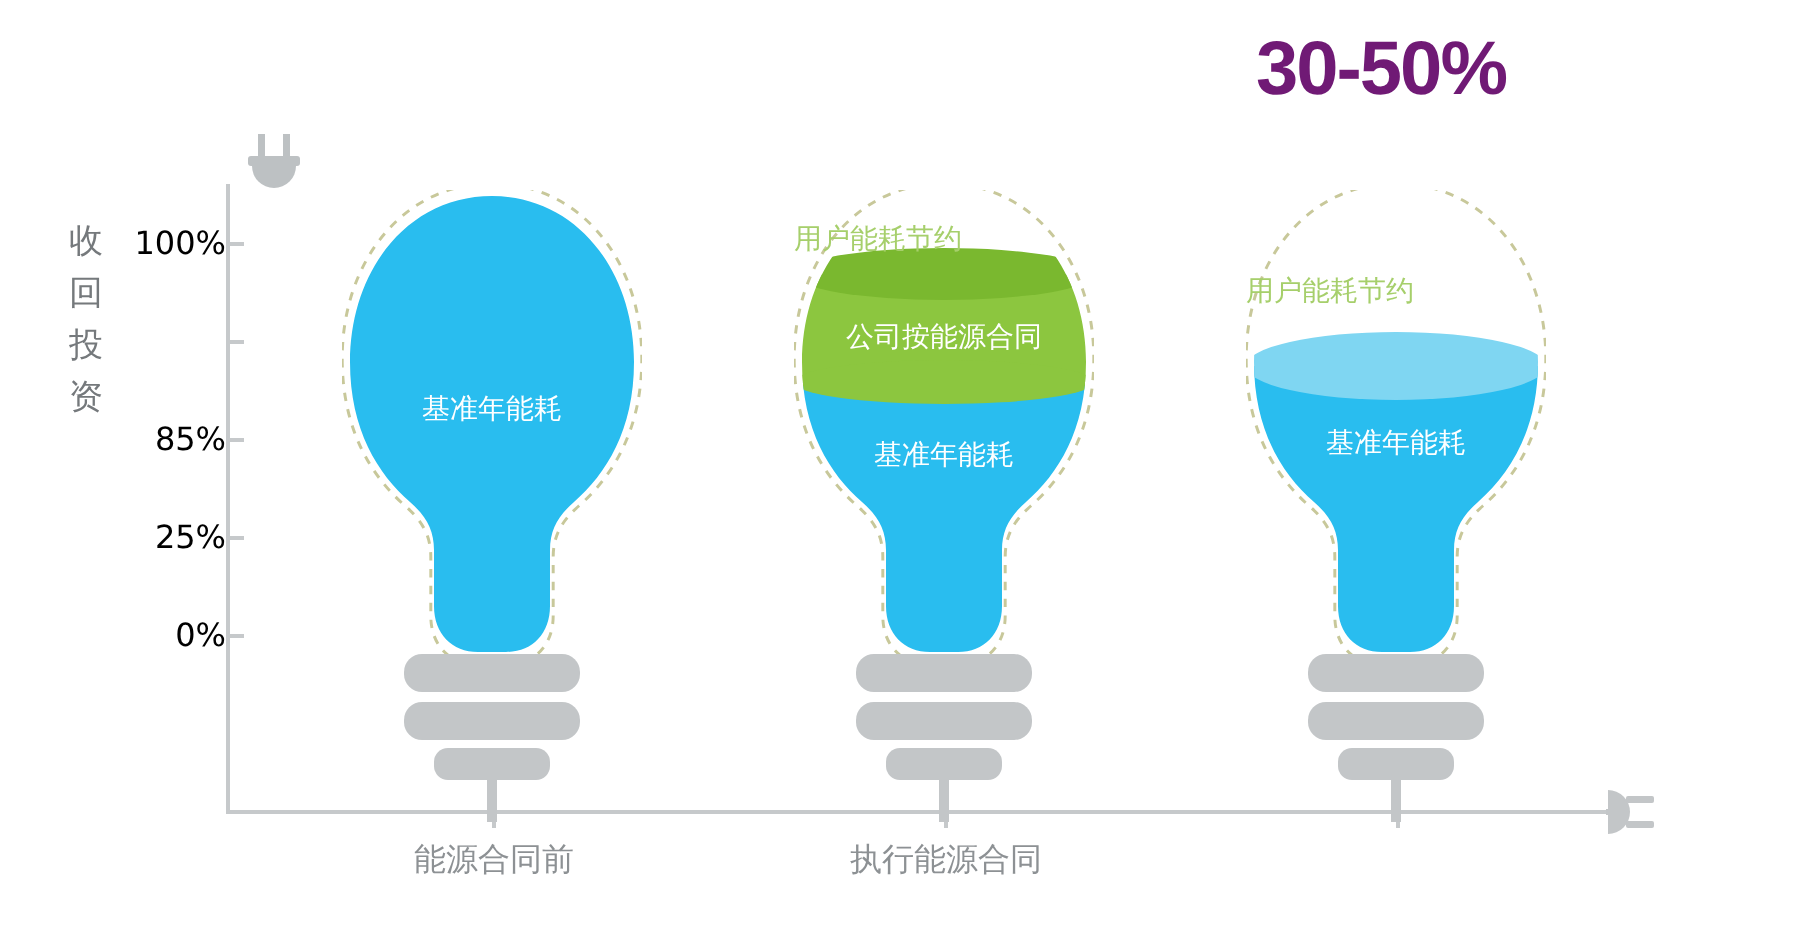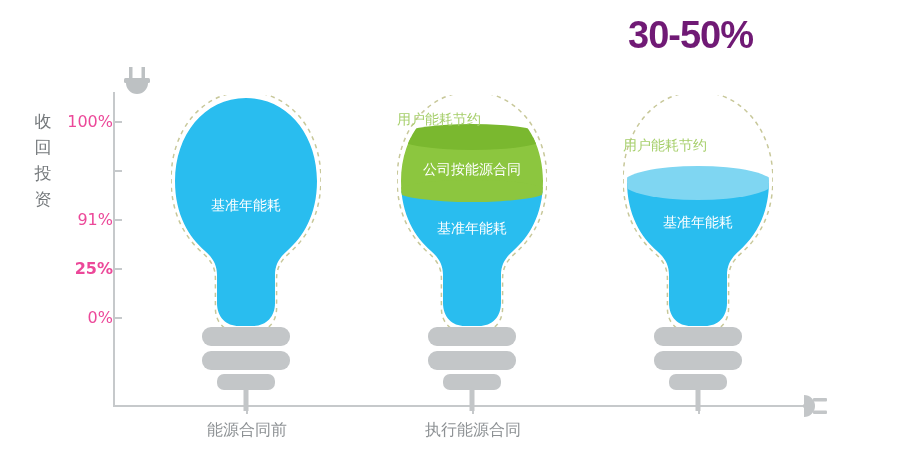--- a/index.html
+++ b/index.html
@@ -26,21 +26,21 @@
   .y-axis{position:absolute;left:113px;top:92px;width:2px;height:314px;background:#c6c9cb;}
   .x-axis{position:absolute;left:113px;top:405px;width:700px;height:2px;background:#c6c9cb;}
 
   .y-title{
     position:absolute;left:30px;top:108px;width:26px;
     font-size:17px;color:#75797c;line-height:26px;text-align:center;
     font-family:"DejaVu Sans",sans-serif;
   }
 
   .ytick{position:absolute;right:0;width:108px;text-align:right;
-    font-size:16px;color:#ec4899;font-family:"DejaVu Sans",sans-serif;}
+    font-size:16px;color:#000000;font-family:"DejaVu Sans",sans-serif;}
   .ytick-wrap{position:absolute;left:0;top:0;width:113px;height:473px;}
   .tickmark{position:absolute;left:113px;width:9px;height:2px;background:#c6c9cb;}
 
   .xtick{position:absolute;top:405px;width:2px;height:9px;background:#c6c9cb;}
   .xlabel{position:absolute;top:420px;width:180px;text-align:center;
     font-size:16px;color:#8d9194;font-family:"DejaVu Sans",sans-serif;}
 
   
   .plug-top{position:absolute;left:119px;top:67px;width:36px;height:30px;}
   .plug-right{position:absolute;left:800px;top:388px;width:34px;height:36px;}
@@ -83,22 +83,22 @@
     <svg width="36" height="30" viewBox="0 0 36 30">
       <rect x="10" y="0" width="3.5" height="12" fill="#bdc1c3"></rect>
       <rect x="22.5" y="0" width="3.5" height="12" fill="#bdc1c3"></rect>
       <rect x="5" y="11" width="26" height="5" rx="1.5" fill="#bdc1c3"></rect>
       <path d="M7 16 A11 11 0 0 0 29 16 Z" fill="#bdc1c3"></path>
     </svg>
   </div>
 
   <div class="ytick-wrap">
     <div class="ytick" style="top:112px;">100%</div>
-    <div class="ytick" style="top:210px;">91%</div>
-    <div class="ytick" style="top:259px;font-weight:bold;">25%</div>
+    <div class="ytick" style="top:210px;">85%</div>
+    <div class="ytick" style="top:259px;">25%</div>
     <div class="ytick" style="top:308px;">0%</div>
   </div>
   <div class="tickmark" style="top:121px;"></div>
   <div class="tickmark" style="top:170px;"></div>
   <div class="tickmark" style="top:219px;"></div>
   <div class="tickmark" style="top:268px;"></div>
   <div class="tickmark" style="top:317px;"></div>
 
   <div class="x-axis"></div>
   <div class="xtick" style="left:246px;"></div>

